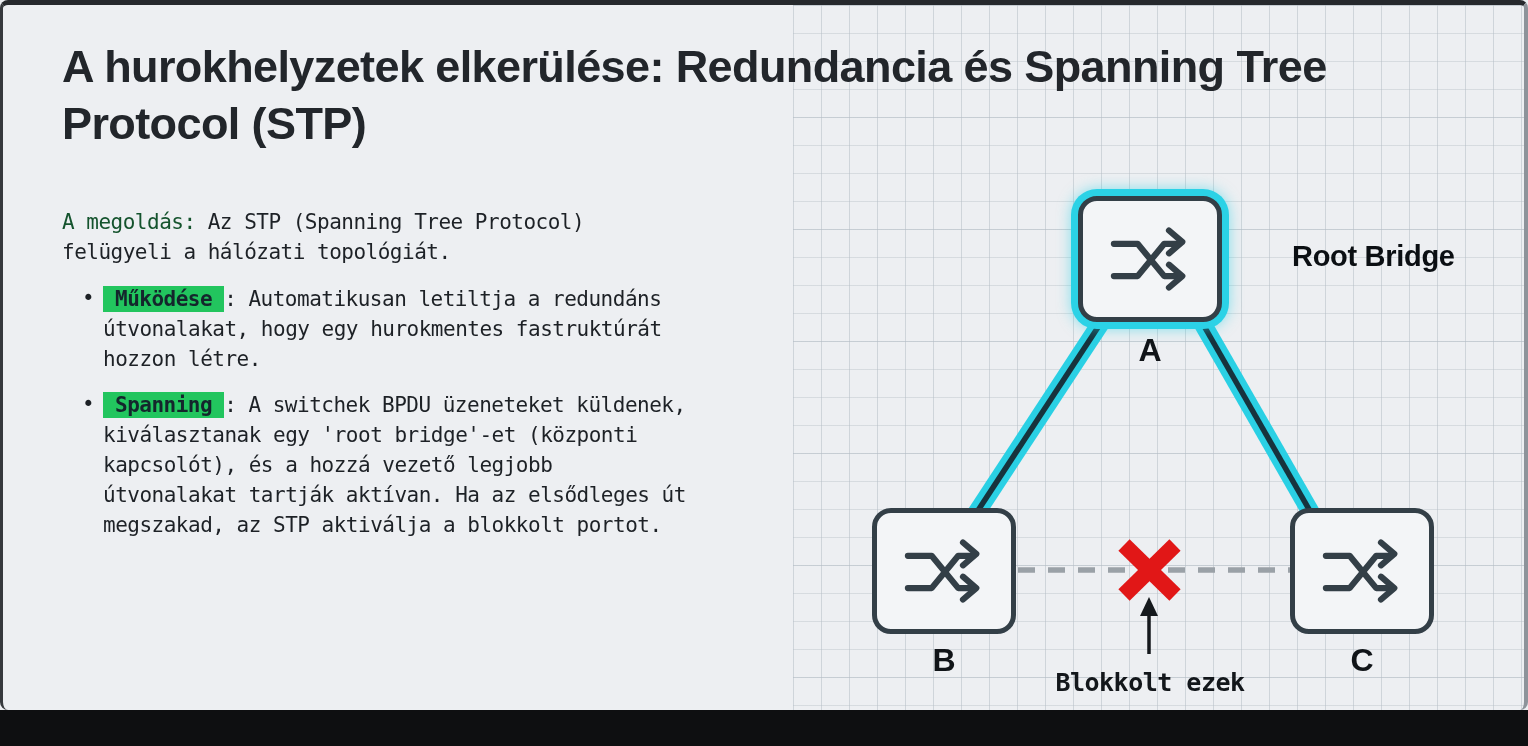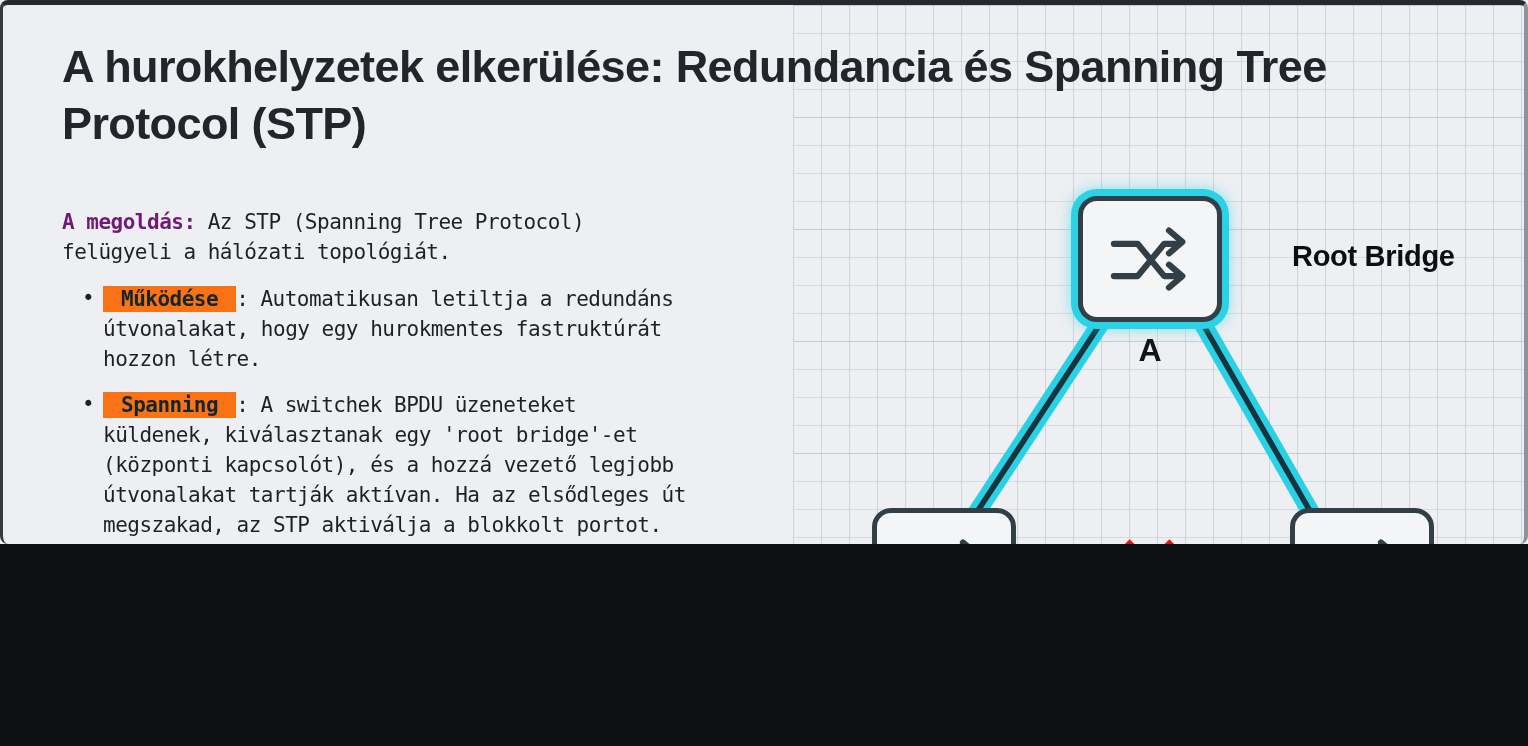--- a/index.html
+++ b/index.html
@@ -1,17 +1,17 @@
 <!DOCTYPE html>
 <html><head>
 <meta charset="utf-8">
 <style>
   html,body { margin:0; padding:0; background:#0e0f11; }
   .slide {
-    position:relative; width:1528px; height:544px;
+    position:relative; width:1528px; height:710px;
     background:#edeff2; overflow:hidden;
     font-family:"Liberation Sans", sans-serif;
   }
   .grid-bg {
     position:absolute; top:5px; left:793px; right:4px; bottom:0;
     background-image:
       linear-gradient(to right,  rgba(182,191,199,0.55) 1px, transparent 1px),
       linear-gradient(to bottom, rgba(182,191,199,0.42) 1px, transparent 1px),
       linear-gradient(to bottom, rgba(160,170,178,0.35) 1px, transparent 1px);
     background-size: 28px 28px, 28px 28px, 28px 112px;
@@ -26,30 +26,30 @@
     font-size:45px; line-height:57px; font-weight:700; letter-spacing:-0.6px;
     color:#22262b;
   }
   .content {
     position:absolute; left:62px; top:207px; width:680px; z-index:10;
     font-family:"DejaVu Sans Mono", monospace;
     font-size:21px; line-height:30px; letter-spacing:-0.5px; color:#1d2126;
   }
   .para { margin:0 0 31px 0; width:590px; }
   .para.solution { margin-bottom:17px; }
-  .para.solution strong { font-weight:700; color:#701a75; }
+  .para.solution strong { font-weight:400; color:#14532d; }
   ul.bullets { list-style:none; margin:0; padding:0; }
   ul.bullets li {
     position:relative; width:588px; margin:0 0 16px 0; padding:0 0 0 41px;
   }
   ul.bullets li::before {
     content:"•"; position:absolute; left:20px; top:-1px; color:#1d2126;
   }
   .hl {
-    background:#f97316; color:#14262c; font-weight:700; padding:1px 18px;
+    background:#22c55e; color:#14262c; font-weight:700; padding:1px 12px;
   }
   .diagram { position:absolute; inset:0; z-index:5; }
   .links-svg { position:absolute; inset:0; }
   .switch {
     position:absolute; width:134px; height:116px; box-sizing:content-box;
     background:#f3f5f7; border:5px solid #333f47; border-radius:19px;
     display:flex; align-items:center; justify-content:center;
   }
   .switch.root { box-shadow:0 0 0 7px #2bd2e6, 0 0 14px 7px rgba(43,210,230,0.55); }
   .node-label {

